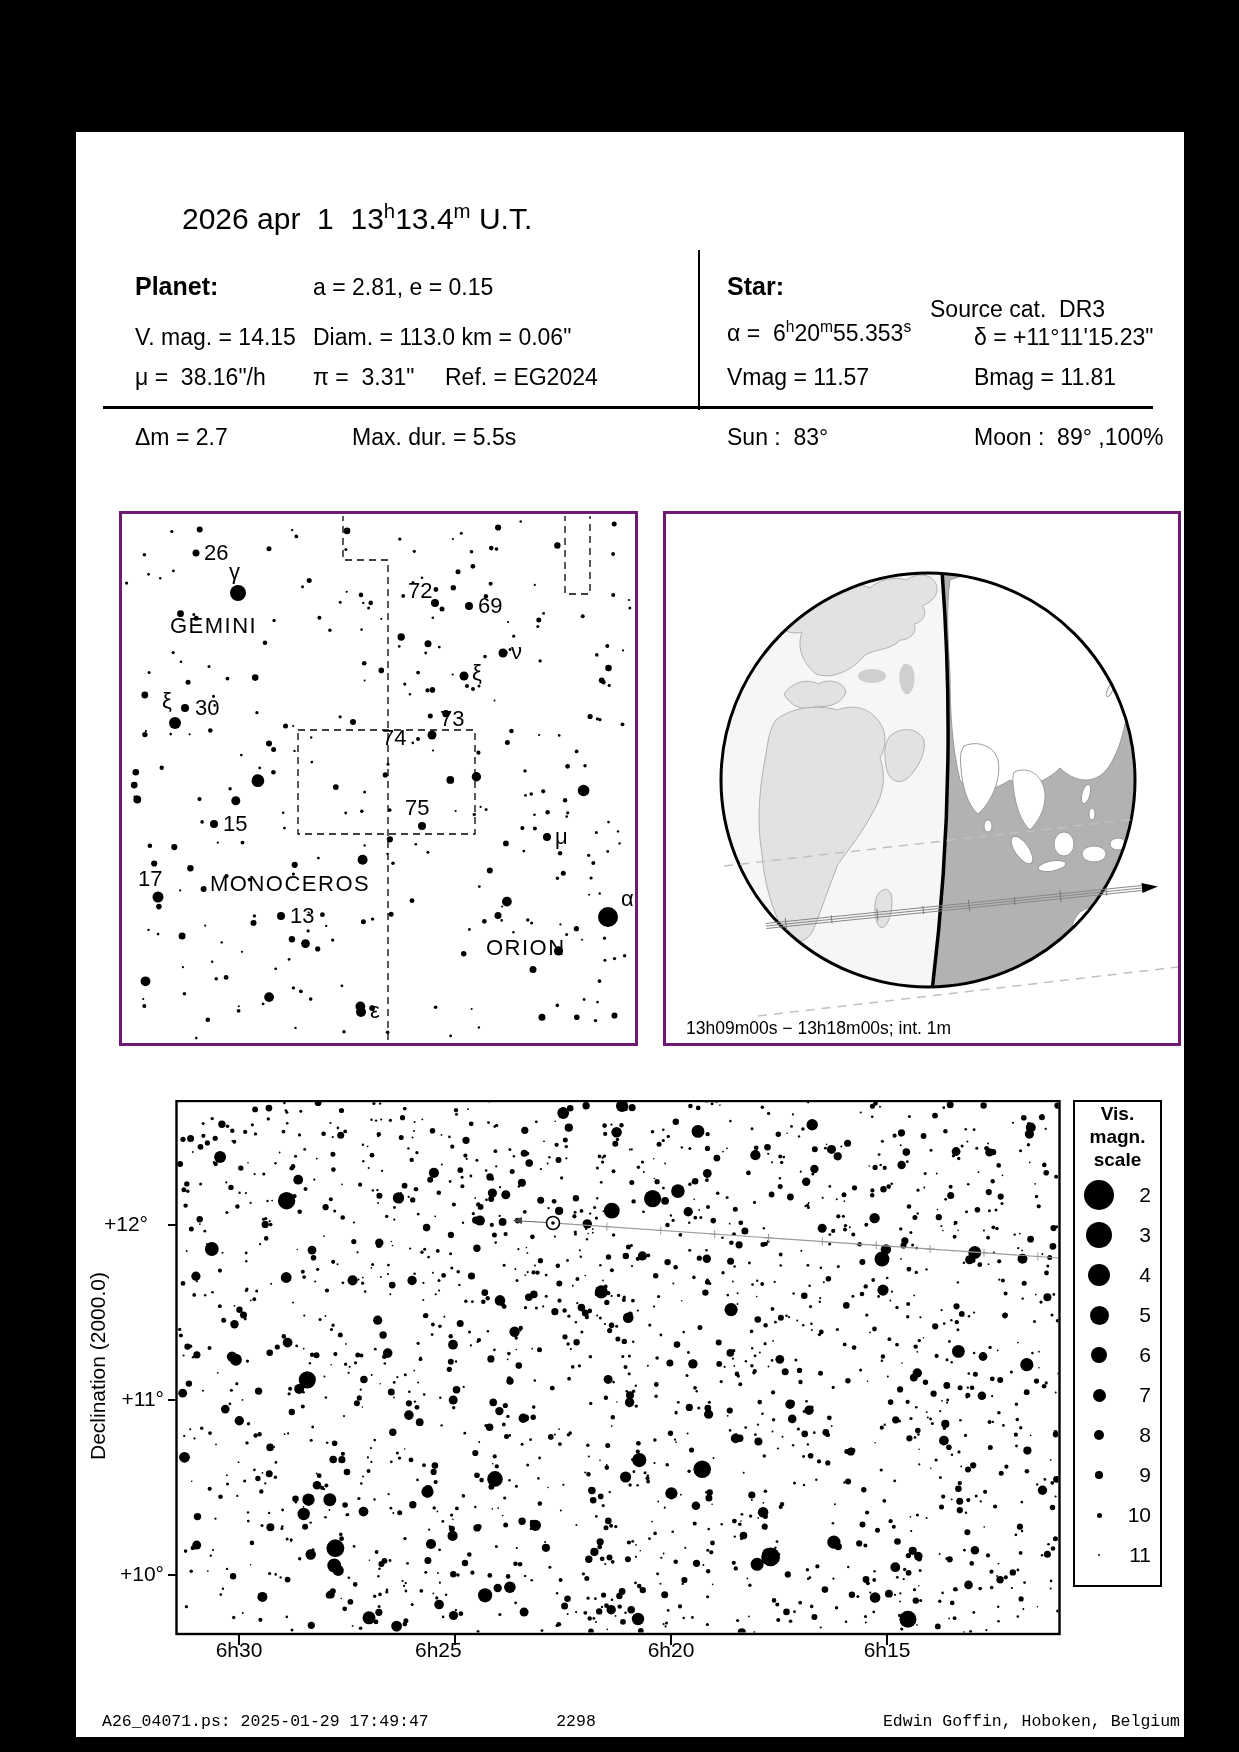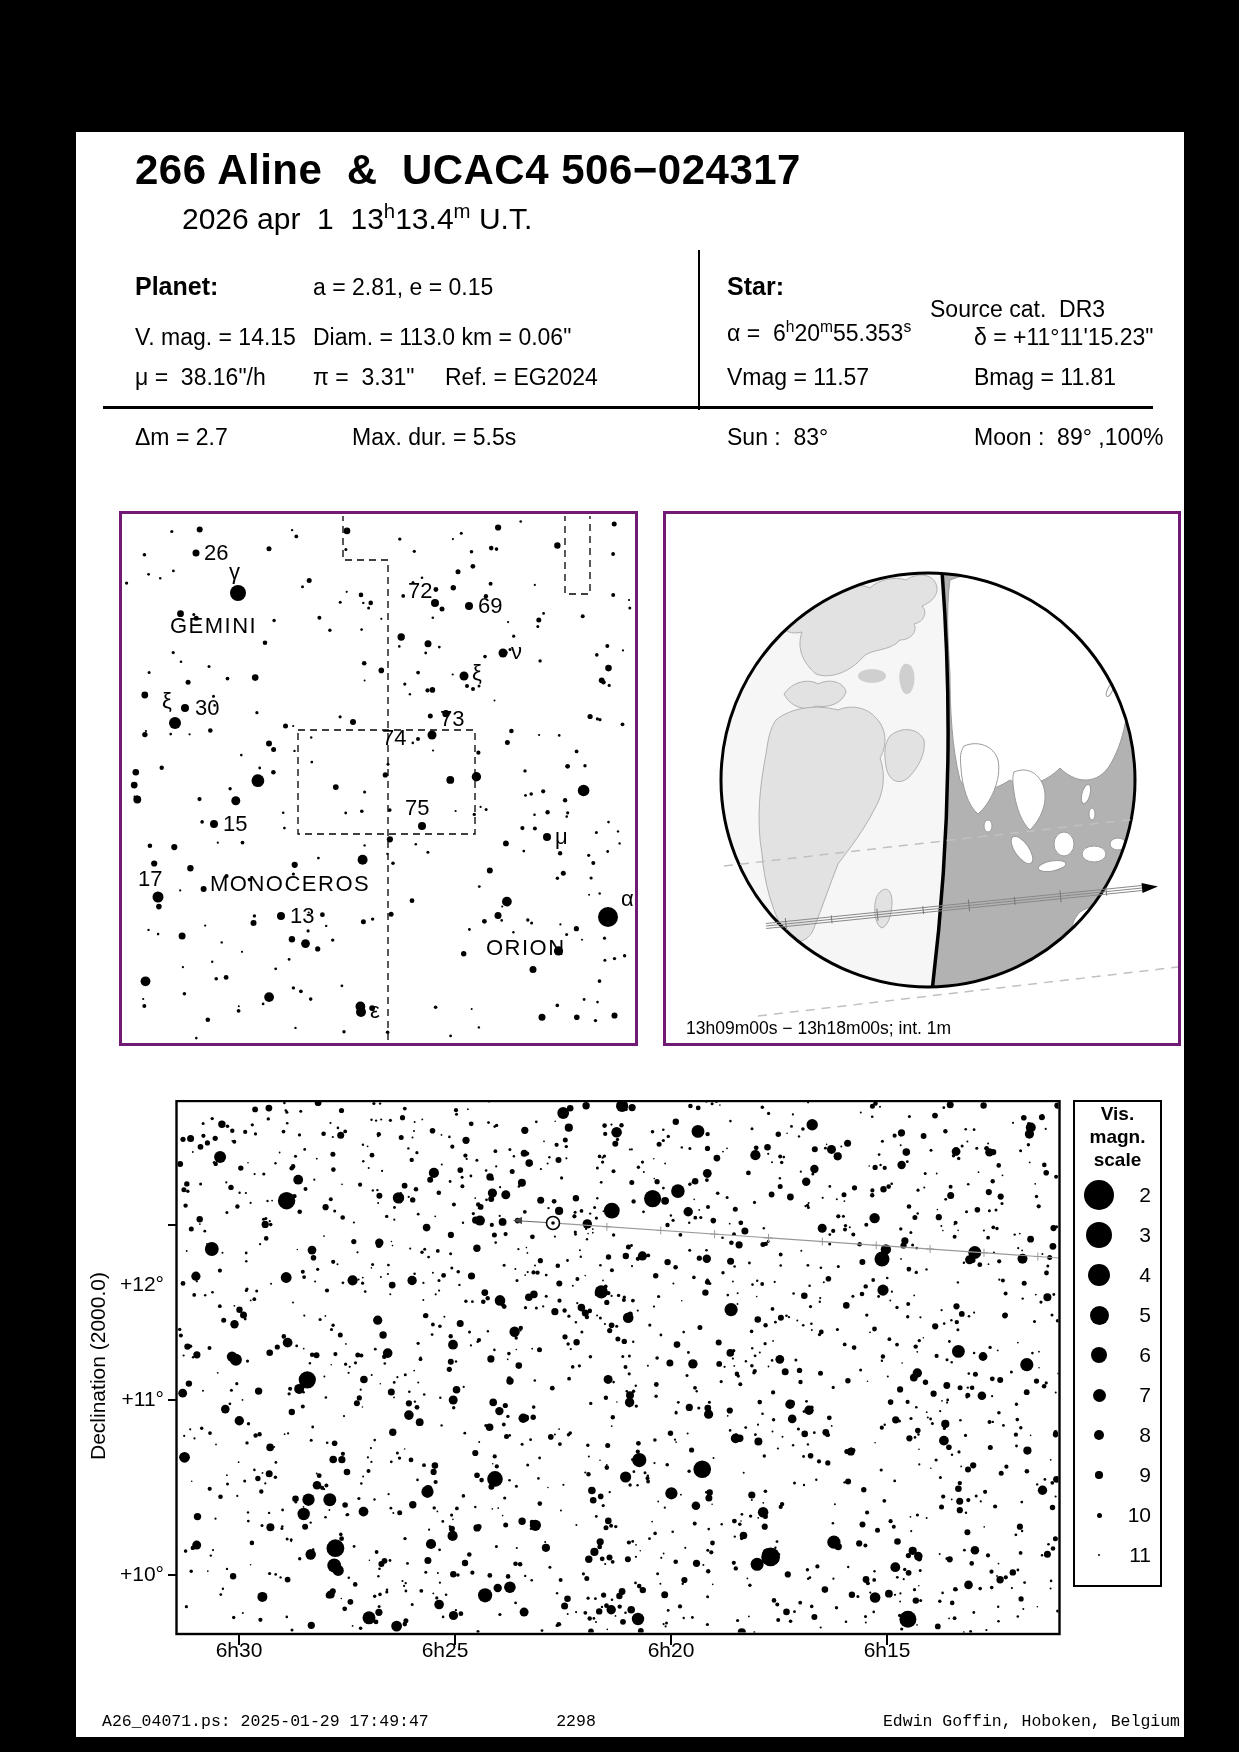--- a/index.html
+++ b/index.html
@@ -26,21 +26,20 @@
   .legend-dot{background:#000;border-radius:50%;}
   .legend-maglabel{font-size:21px;width:28px;text-align:right;}
   .footer{font-family:"Liberation Mono",monospace;font-size:16.5px;}
   svg{display:block;}
 </style>
 </head>
 <body>
 
 <div class="page">
 
-  <div class="abs title pre" style="left:59px;top:14px;">266 Aline  &amp;  UCAC4 506−024317</div>
   <div class="abs subtitle" style="left:106px;top:70px;"><span class="pre">2026 apr  1  13</span><span class="sup">h</span><span>13.4</span><span class="sup">m</span><span class="pre"> U.T.</span></div>
 
   <div class="abs hlabel" style="left:59px;top:140px;">Planet:</div>
   <div class="abs hval pre" style="left:237px;top:142px;">a = 2.81, e = 0.15</div>
   <div class="abs hval pre" style="left:59px;top:192px;">V. mag. = 14.15</div>
   <div class="abs hval pre" style="left:237px;top:192px;">Diam. = 113.0 km = 0.06"</div>
   <div class="abs hval pre" style="left:59px;top:232px;">μ =  38.16"/h</div>
   <div class="abs hval pre" style="left:237px;top:232px;">π =  3.31"</div>
   <div class="abs hval pre" style="left:369px;top:232px;">Ref. = EG2024</div>
 
@@ -2241,26 +2240,26 @@
       <line x1="503" y1="534" x2="503" y2="545" stroke="#000" stroke-width="2"></line>
       <line x1="719" y1="534" x2="719" y2="545" stroke="#000" stroke-width="2"></line>
       <line x1="0" y1="125" x2="9" y2="125" stroke="#000" stroke-width="2"></line>
       <line x1="0" y1="300" x2="9" y2="300" stroke="#000" stroke-width="2"></line>
       <line x1="0" y1="475" x2="9" y2="475" stroke="#000" stroke-width="2"></line>
     </svg>
 
   <div class="abs ticklabel" style="left:-128px;top:1222px;width:300px;text-align:center;transform:rotate(-90deg);">Declination (2000.0)</div>
   <div id="xtick-labels">
       <div class="abs ticklabel" style="left: 123px; top: 1506px; width: 80px; text-align: center;">6h30</div>
-      <div class="abs ticklabel" style="left: 329px; top: 1506px; width: 80px; text-align: center;">6h25</div>
+      <div class="abs ticklabel" style="left: 339px; top: 1506px; width: 80px; text-align: left;">6h25</div>
       <div class="abs ticklabel" style="left: 555px; top: 1506px; width: 80px; text-align: center;">6h20</div>
       <div class="abs ticklabel" style="left: 771px; top: 1506px; width: 80px; text-align: center;">6h15</div>
     </div>
   <div id="ytick-labels">
-      <div class="abs ticklabel" style="left: 28px; top: 1140px; width: 60px; text-align: right;">+12°</div>
+      <div class="abs ticklabel" style="left: 28px; top: 1080px; width: 60px; text-align: left;">+12°</div>
       <div class="abs ticklabel" style="left: 28px; top: 1255px; width: 60px; text-align: right;">+11°</div>
       <div class="abs ticklabel" style="left: 28px; top: 1430px; width: 60px; text-align: right;">+10°</div>
     </div>
 
   <div class="abs legendbox" style="left:997px;top:968px;width:85px;height:483px;">
     <div style="">
       <div class="legend-title">Vis.</div>
       <div class="legend-title">magn.</div>
       <div class="legend-title">scale</div>
     </div>

